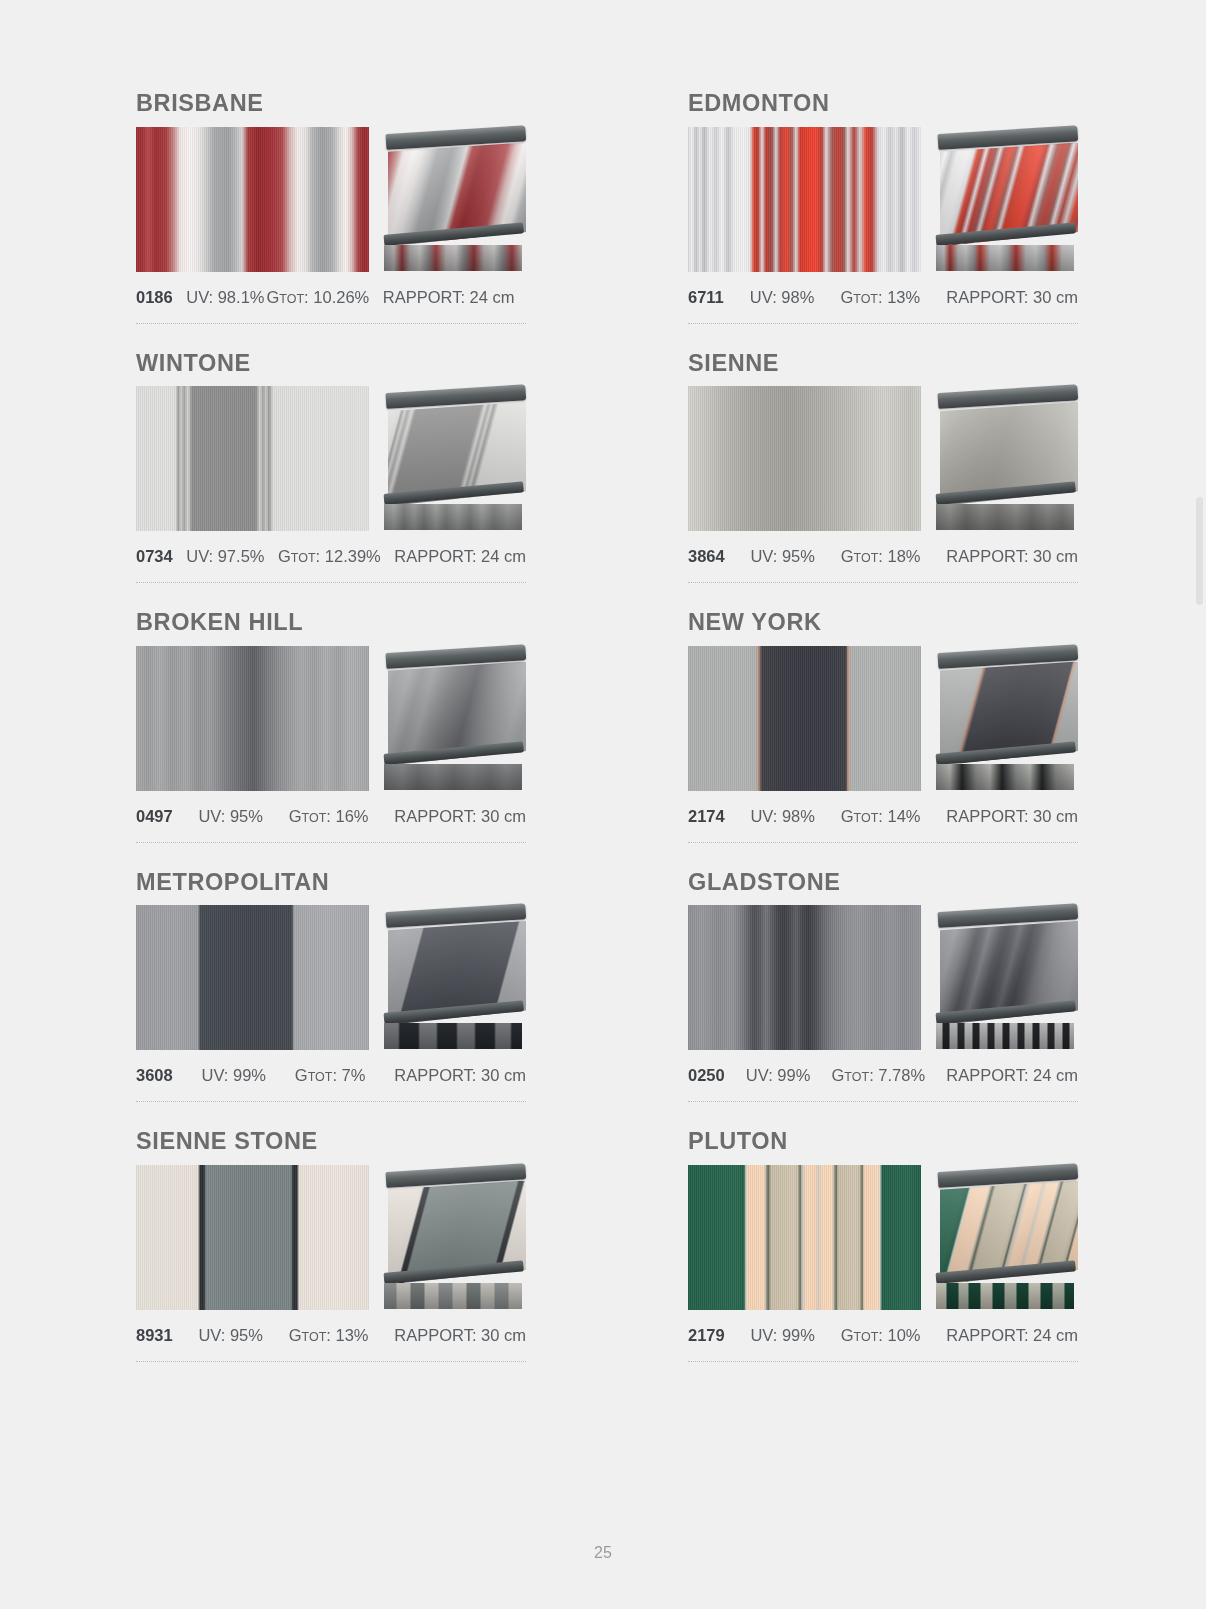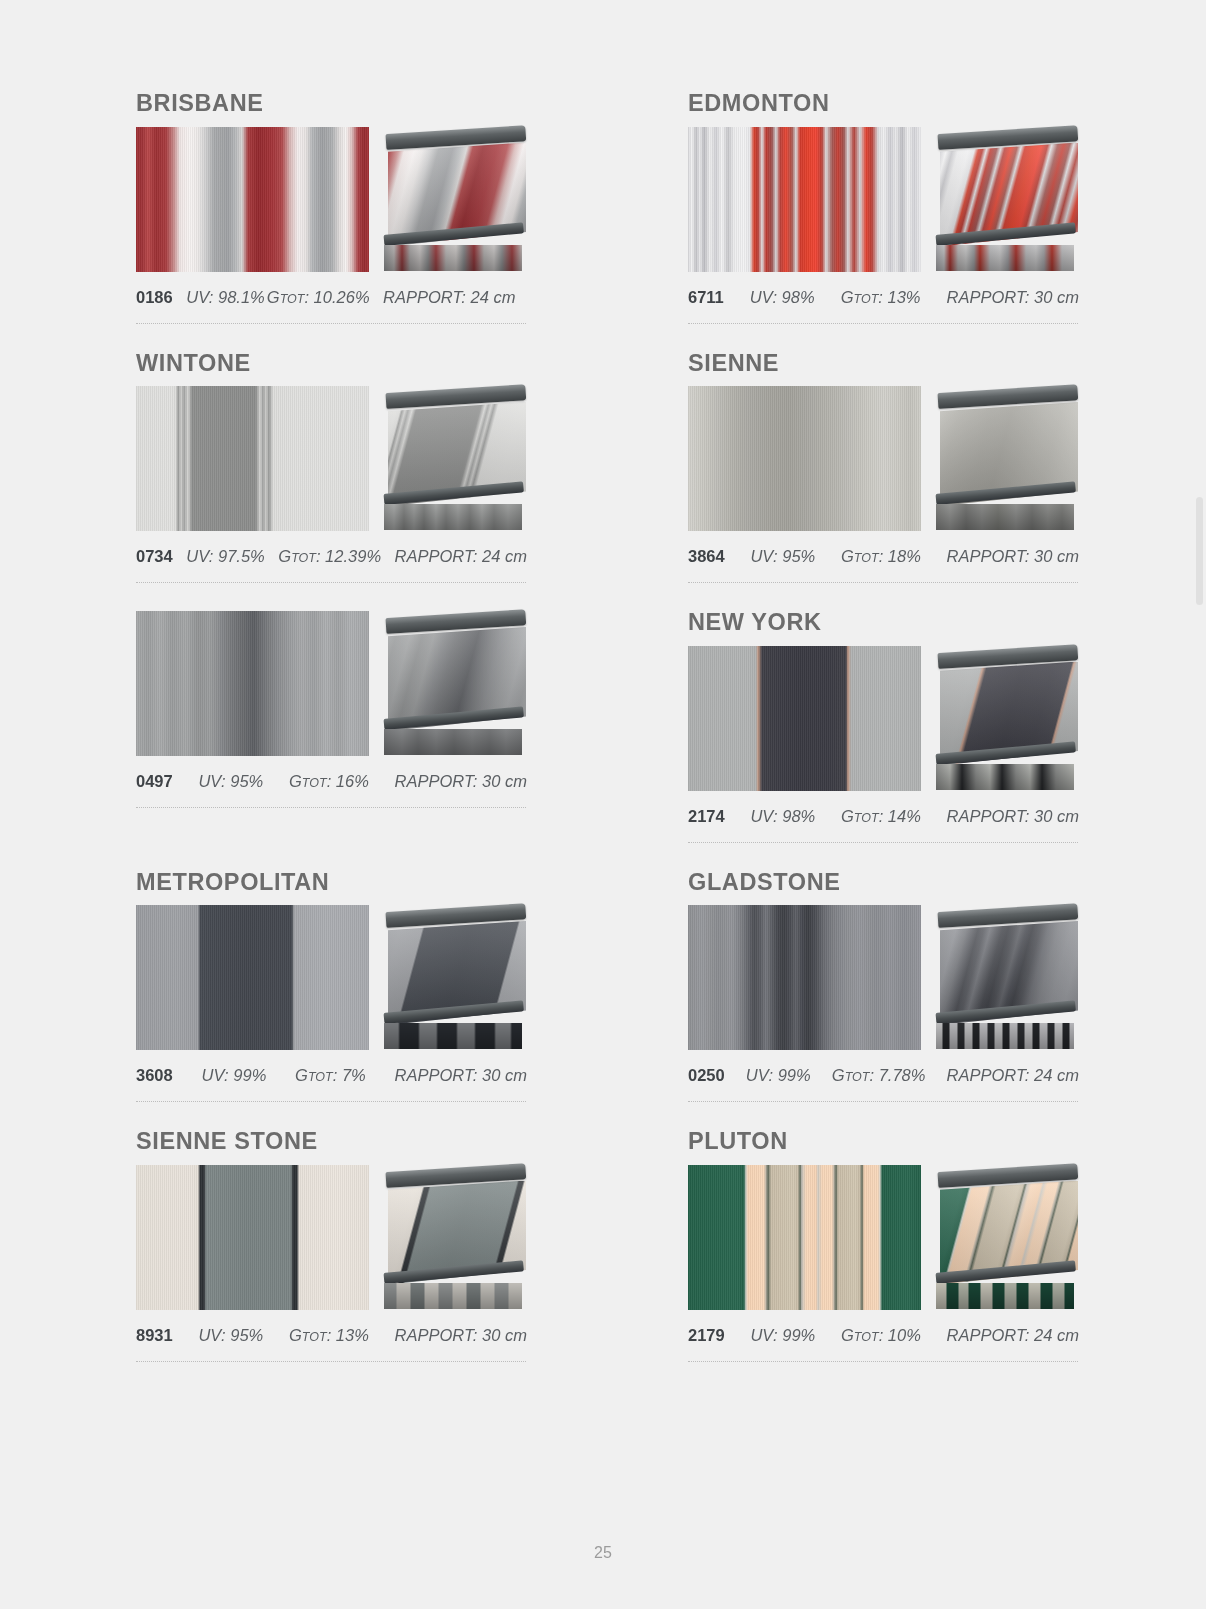--- a/index.html
+++ b/index.html
@@ -121,21 +121,21 @@
     margin-top: 16px;
     font-size: 16.5px;
     color: #5b5f63;
     white-space: nowrap;
   }
   .spec-code {
     font-weight: bold;
     color: #3f4347;
     flex: none;
   }
-  .spec-item { flex: none; font-style: italic; }
+  .spec-item { flex: none; }
   .spec-item .sub { font-size: 12.5px; }
   .divider {
     border-top: 1px dotted #bdbdbd;
     margin-top: 16px;
     width: 390px;
     height: 0;
   }
   .card-block { padding-bottom: 28px; }
 
   #page-number {
@@ -281,20 +281,21 @@
             <span class="spec-code" style="margin-left: 0px;">3864</span>
             <span class="spec-item" style="margin-left: 25.7344px;">UV: 95%</span>
             <span class="spec-item" style="margin-left: 25.7344px;"><span>G</span><span class="sub">TOT</span><span>: </span><span>18%</span></span>
             <span class="spec-item" style="margin-left: 25.7344px;">RAPPORT: 30 cm</span>
           </div>
           <div class="divider"></div>
         </div>
       </div>
       <div class="card left">
         <div class="card-block">
+          <div class="card-title">BROKEN HILL</div>
           <div class="swatches">
             <div class="fabric" style="background: linear-gradient(90deg, rgb(166, 168, 169) 0px, rgb(156, 158, 159) 12px, rgb(169, 171, 172) 24px, rgb(154, 156, 157) 36px, rgb(164, 166, 167) 50px, rgb(146, 148, 149) 62px, rgb(155, 157, 158) 74px, rgb(133, 135, 138) 86px, rgb(118, 120, 123) 96px, rgb(109, 111, 114) 104px, rgb(100, 102, 106) 112px, rgb(93, 95, 99) 118px, rgb(106, 108, 112) 124px, rgb(122, 124, 127) 132px, rgb(139, 141, 144) 142px, rgb(155, 157, 159) 154px, rgb(167, 169, 171) 166px, rgb(158, 160, 162) 178px, rgb(173, 175, 177) 190px, rgb(160, 162, 164) 202px, rgb(174, 176, 178) 214px, rgb(165, 167, 169) 233px);">
               <div class="weave"></div>
             </div>
             <div class="awn-gap"></div>
             <div class="awning">
               <div class="awn-canopy">
                 <div class="slant" style="background: linear-gradient(90deg, rgb(166, 168, 169) 0px, rgb(156, 158, 159) 12px, rgb(169, 171, 172) 24px, rgb(154, 156, 157) 36px, rgb(164, 166, 167) 50px, rgb(146, 148, 149) 62px, rgb(155, 157, 158) 74px, rgb(133, 135, 138) 86px, rgb(118, 120, 123) 96px, rgb(109, 111, 114) 104px, rgb(100, 102, 106) 112px, rgb(93, 95, 99) 118px, rgb(106, 108, 112) 124px, rgb(122, 124, 127) 132px, rgb(139, 141, 144) 142px, rgb(155, 157, 159) 154px, rgb(167, 169, 171) 166px, rgb(158, 160, 162) 178px, rgb(173, 175, 177) 190px, rgb(160, 162, 164) 202px, rgb(174, 176, 178) 214px, rgb(165, 167, 169) 233px);"></div>
                 <div class="awn-shade"></div>
               </div>

